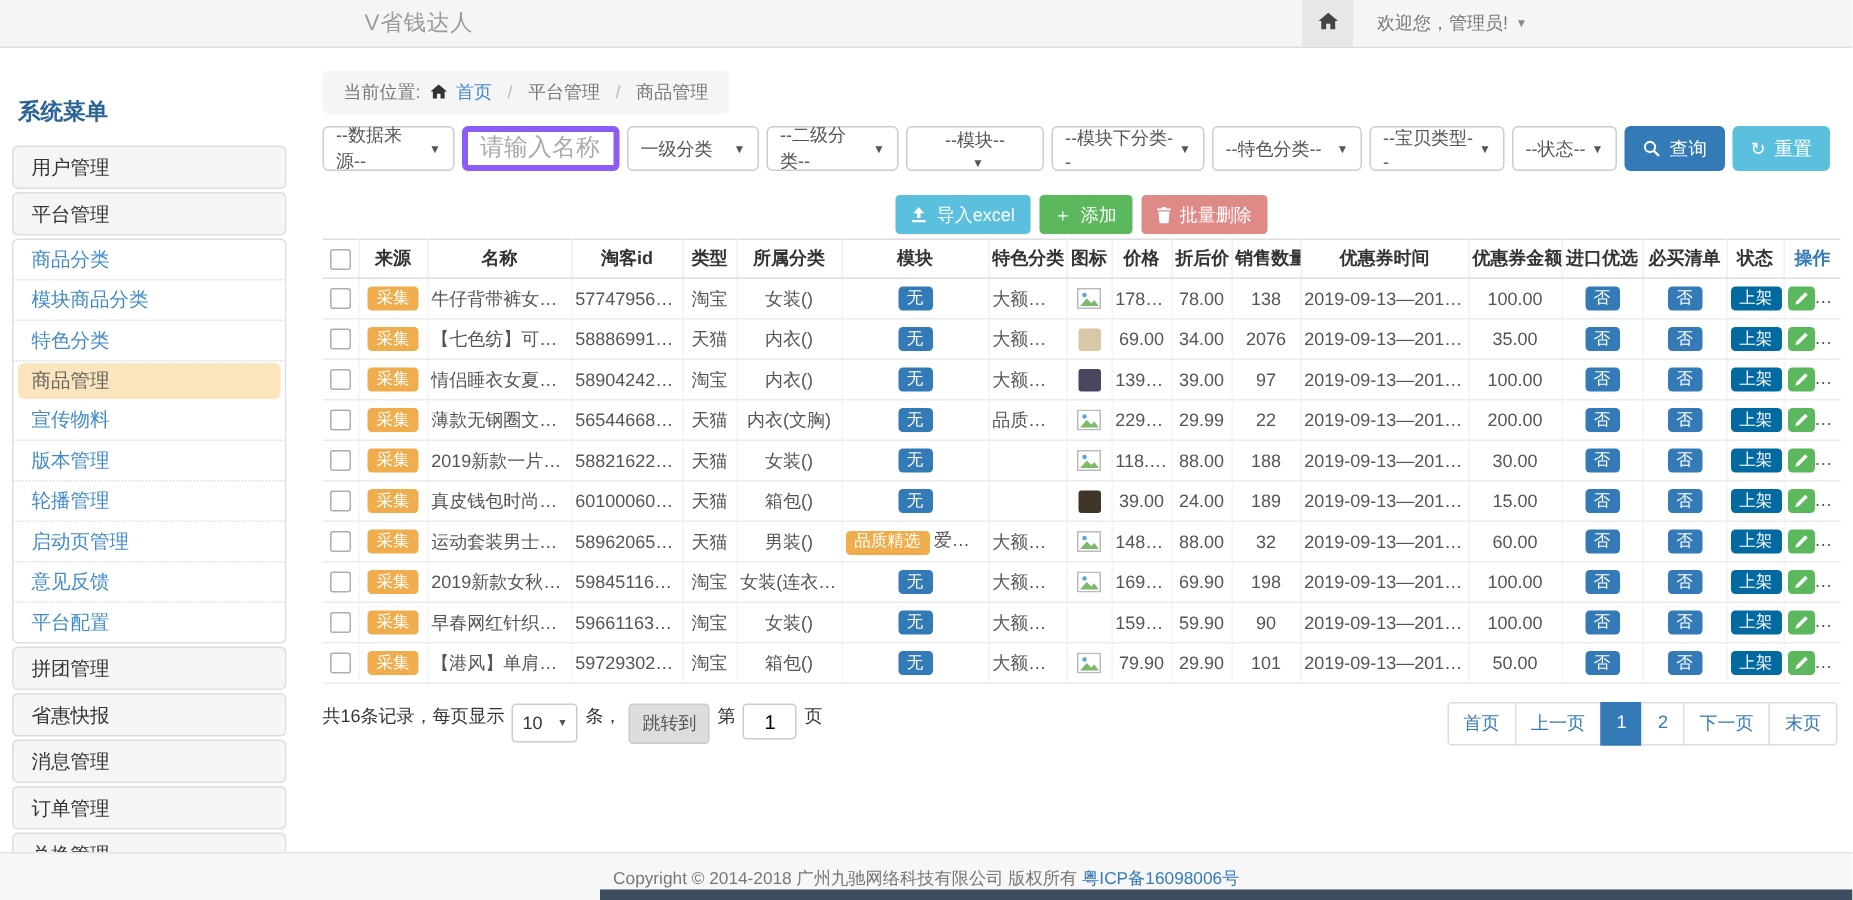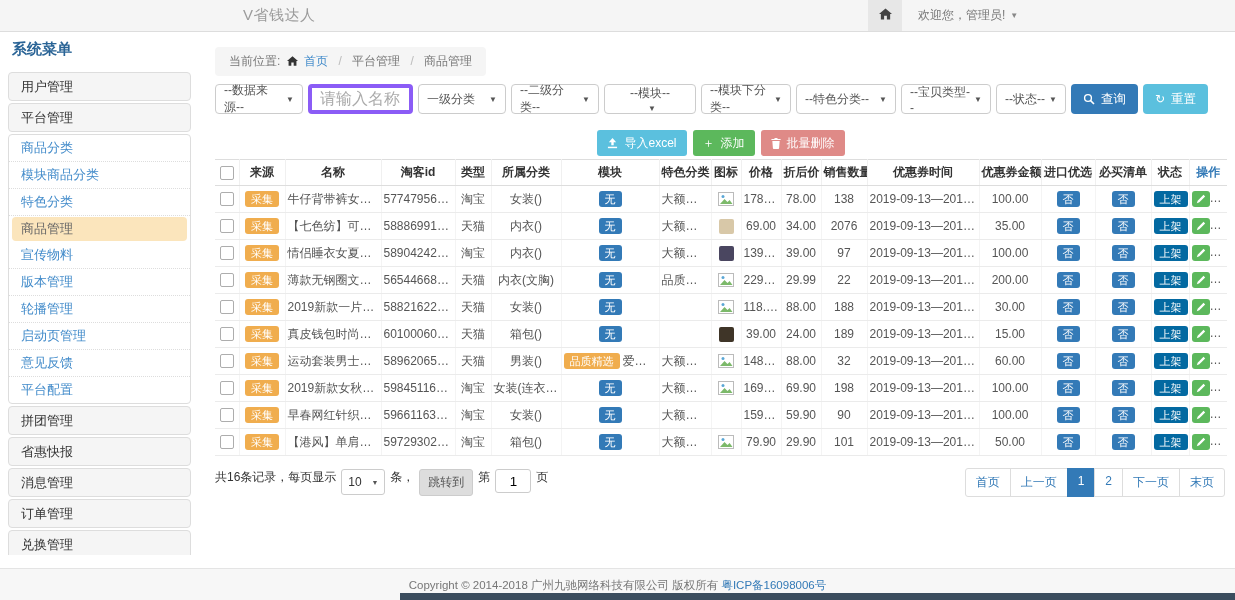--- a/index.html
+++ b/index.html
@@ -8,21 +8,21 @@
     font-family:"Liberation Sans","DejaVu Sans",sans-serif;font-size:12px;color:#333;
   }
   
   .topbar{position:absolute;top:0;left:0;right:0;height:31px;background:#f5f5f5;border-bottom:1px solid #ddd;display:flex;align-items:center}
   .brand{margin-left:243px;color:#9b9b9b;font-size:15px;letter-spacing:.5px}
   .top-right{position:absolute;right:0;top:0;height:31px;display:flex;align-items:center;width:367px;background:#f5f5f5}
   .home-btn{width:34px;height:31px;background:#e7e7e7;display:flex;align-items:center;justify-content:center;cursor:pointer;flex:0 0 auto}
   .welcome{color:#777;font-size:12px;margin-left:16px;cursor:pointer;display:flex;align-items:center;gap:5px}
   .u-caret{font-size:8px;color:#888}
   
-  .sidebar{position:absolute;top:34px;left:8px;width:183px;height:521px;overflow:hidden}
+  .sidebar{position:absolute;top:59px;left:8px;width:183px;height:521px;overflow:hidden}
   .sidebar-title{color:#2a6496;font-weight:bold;font-size:15px;padding:6px 4px 13px}
   .spanel{background:#f5f5f5;border:1px solid #ddd;border-radius:4px;padding:6px 12px;margin-bottom:2px;font-size:13px;color:#333;cursor:pointer;line-height:15px}
   .smenu{background:#fff;border:1px solid #ddd;border-radius:4px;margin-bottom:2px;overflow:hidden}
   .smenu-item{padding:5px 12px;font-size:13px;line-height:16px;color:#428bca;border-bottom:1px dotted #ddd;cursor:pointer}
   .smenu-item:last-child{border-bottom:none}
   .smenu-item.active{background:#fbe5bc;color:#666;border-radius:4px;margin:1px 3px;padding:4px 9px;border-bottom:none}
   
   .content{position:absolute;top:47px;left:215px;width:1012px}
   .breadcrumb{display:inline-block;background:#f5f5f5;border-radius:4px;padding:6px 14px;font-size:12px;color:#777}
   .breadcrumb .link{color:#428bca;cursor:pointer}
@@ -151,21 +151,21 @@
           <span class="caret">▼</span>
         </div>
         <div class="f-select" style="width: 88px;">
           <span>--二级分类--</span>
           <span class="caret">▼</span>
         </div>
         <div class="f-select" style="width: 92px; flex-direction: column;">
           <span>--模块--</span>
           <span class="caret">▼</span>
         </div>
-        <div class="f-select" style="width: 90px;">
+        <div class="f-select" style="width: 102px;">
           <span>--模块下分类--</span>
           <span class="caret">▼</span>
         </div>
         <div class="f-select" style="width: 100px;">
           <span>--特色分类--</span>
           <span class="caret">▼</span>
         </div>
         <div class="f-select" style="width: 90px;">
           <span>--宝贝类型--</span>
           <span class="caret">▼</span>

